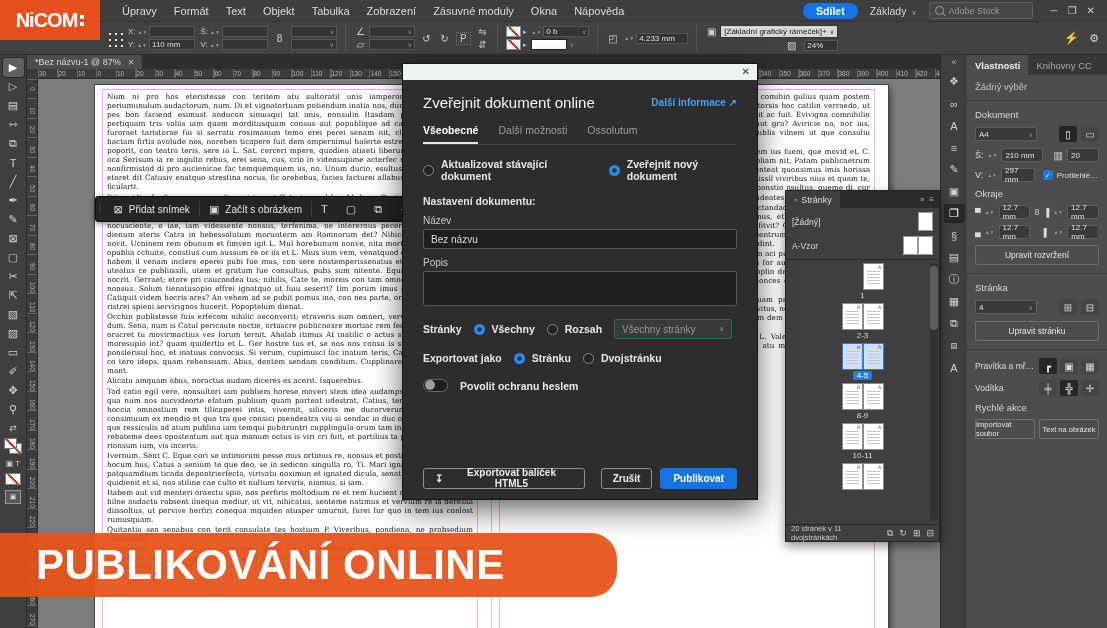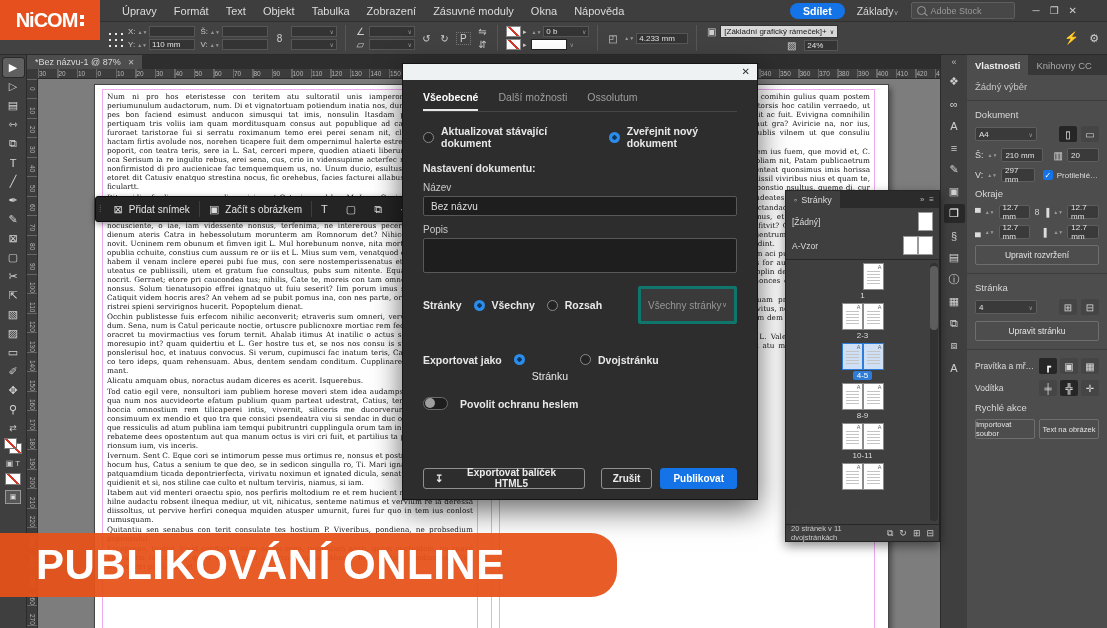--- a/index.html
+++ b/index.html
@@ -4,23 +4,23 @@
 <style>
   html,body{margin:0;padding:0;}
   body{width:1107px;height:628px;position:relative;overflow:hidden;background:#7d7d7d;
        font-family:"Liberation Sans",sans-serif;-webkit-user-select:none;}
 
   
   .menubar{position:absolute;left:0;top:0;width:1107px;height:22px;background:#3e3e3e;
            border-bottom:1px solid #303030;display:flex;align-items:center;z-index:30;box-sizing:border-box;}
   .menu-items{display:flex;gap:17px;margin-left:122px;font-size:11px;color:#dcdcdc;white-space:nowrap;}
   .menu-items span{cursor:default;}
-  .menubar-right{margin-left:auto;display:flex;align-items:center;gap:12px;padding-right:24px;}
+  .menubar-right{margin-left:auto;display:flex;align-items:center;gap:12px;padding-right:6px;}
   .share-btn{background:#1473e6;color:#fff;border-radius:9px;font-size:10.5px;padding:2px 13px;font-weight:bold;}
-  .workspace{color:#d8d8d8;font-size:10.5px;display:flex;align-items:flex-end;}
+  .workspace{color:#d8d8d8;font-size:10.5px;display:flex;align-items:flex-end;gap:5px;}
   .stock-search{width:92px;height:15px;background:#474747;border:1px solid #5f5f5f;border-radius:2px;
                 color:#9a9a9a;font-size:9px;display:flex;align-items:center;gap:5px;padding:0 5px;}
   .mag{width:7px;height:7px;border:1px solid #9a9a9a;border-radius:50%;position:relative;flex:none;}
   .mag::after{content:"";position:absolute;width:4px;height:1px;background:#9a9a9a;right:-3px;bottom:-1px;transform:rotate(45deg);}
   .win-controls{display:flex;gap:10px;color:#cfcfcf;font-size:10px;padding:0 6px;}
 
   .controlbar{position:absolute;left:0;top:22px;width:1107px;height:33px;background:#424242;
               border-bottom:1px solid #2b2b2b;z-index:29;display:flex;align-items:center;
               padding-left:106px;gap:5px;box-sizing:border-box;color:#c9c9c9;}
   .cb-col{display:flex;flex-direction:column;gap:2px;}
@@ -118,23 +118,23 @@
   .radio.on{border:none;background:radial-gradient(circle,#10365c 0 2px,#2a8ceb 2.4px);}
   .dlg-radio-row{display:flex;gap:26px;margin:13px 0 2px 0;font-size:10.5px;color:#e8e8e8;font-weight:bold;}
   .r-item{display:flex;align-items:center;gap:7px;}
   .dlg-sec-label{font-size:10.5px;font-weight:bold;color:#e3e3e3;margin:13px 0 4px 0;}
   .dlg-field-label{font-size:10px;color:#c9c9c9;margin:8px 0 3px 0;}
   .dlg-input{height:18px;background:#1e1e1e;border:1px solid #585858;border-radius:2px;color:#dedede;
              font-size:10px;display:flex;align-items:center;padding:0 7px;}
   .dlg-textarea{height:33px;background:#1e1e1e;border:1px solid #585858;border-radius:2px;}
   .dlg-row{display:flex;align-items:center;gap:12px;margin-top:13px;font-size:10.5px;color:#e8e8e8;}
   .dlg-row .lbl{font-weight:bold;}
-  .dlg-select{width:118px;height:20px;background:#3a3a3a;border:3px solid #0f766e;border-radius:2px;
+  .dlg-select{width:118px;height:20px;background:#3a3a3a;border:1px solid #0f766e;border-radius:2px;
               color:#979797;font-size:10px;display:flex;align-items:center;justify-content:space-between;
-              padding:16px 7px;box-sizing:border-box;margin-left:24px;}
+              padding:2px 7px;box-sizing:border-box;}
   .toggle{width:25px;height:13px;border-radius:7px;background:#1d1d1d;border:1px solid #6a6a6a;
           position:relative;flex:none;box-sizing:border-box;}
   .toggle::after{content:"";position:absolute;left:1px;top:0px;width:10px;height:10px;border-radius:50%;background:#9e9e9e;}
   .dlg-footer{position:absolute;left:0;right:0;bottom:0;height:42px;display:flex;align-items:center;
               padding:0 20px;gap:8px;}
   .btn-outline{border:1px solid #909090;border-radius:3px;height:21px;padding:0 11px;font-size:10px;
                color:#ececec;display:flex;align-items:center;gap:7px;font-weight:bold;background:transparent;}
   .btn-primary{background:#1473e6;border:1px solid #1473e6;border-radius:3px;height:21px;padding:0 12px;
                font-size:10px;color:#fff;display:flex;align-items:center;font-weight:bold;}
   .dlg-spacer{flex:1;}
@@ -746,20 +746,24 @@
       <span class="pbtn" style="flex:1;font-size:7.5px;">Text na obrázek</span>
     </div>
   </div>
 </div>
 
 <div class="dialog">
   <div class="dlg-titlebar">
     <span class="dlg-close">✕</span>
   </div>
   <div class="dlg-body">
+    <div class="dlg-title-row">
+      <span class="dlg-title">Zveřejnit dokument online</span>
+      <span class="dlg-link">Další informace ↗</span>
+    </div>
     <div class="dlg-tabs">
       <span class="dtab active">Všeobecné</span>
       <span class="dtab">Další možnosti</span>
       <span class="dtab">Ossolutum</span>
     </div>
     <div class="dlg-radio-row">
       <span class="r-item">
         <span class="radio"></span>
         <span>Aktualizovat stávající dokument</span>
       </span>
@@ -785,21 +789,21 @@
       </span>
       <span class="dlg-select">
         <span>Všechny stránky</span>
         <span style="font-size:7px;">∨</span>
       </span>
     </div>
     <div class="dlg-row">
       <span class="lbl">Exportovat jako</span>
       <span class="r-item">
         <span class="radio on"></span>
-        <span style="font-weight:normal;margin-top:33px;">Stránku</span>
+        <span style="font-weight:bold;">Stránku</span>
       </span>
       <span class="r-item">
         <span class="radio"></span>
         <span style="font-weight:bold;">Dvojstránku</span>
       </span>
     </div>
     <div class="dlg-row" style="margin-top:15px;">
       <span class="toggle"></span>
       <span class="lbl">Povolit ochranu heslem</span>
     </div>

